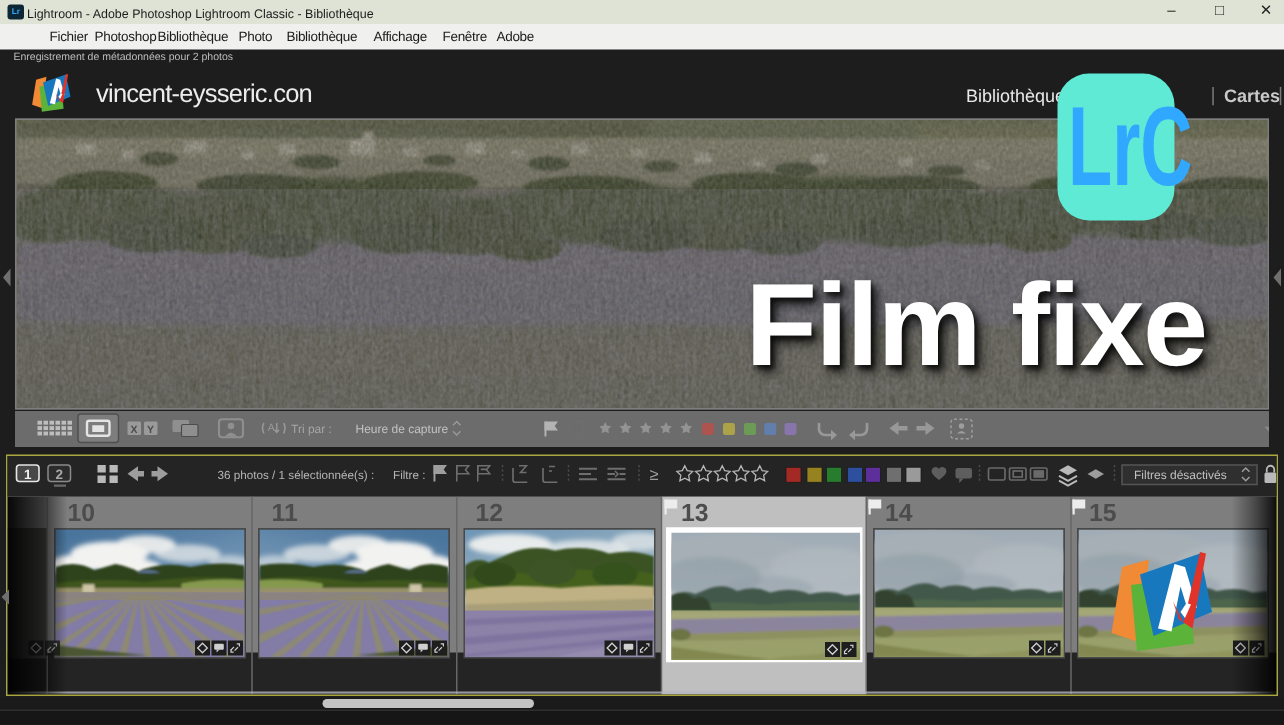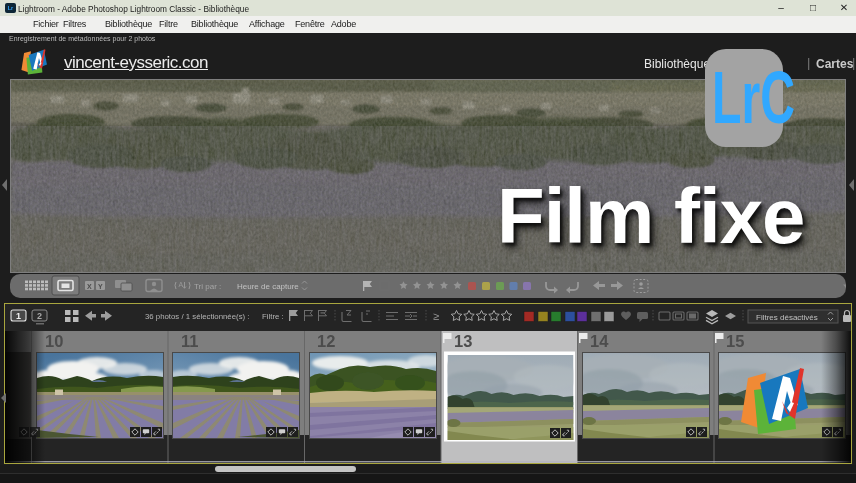--- a/index.html
+++ b/index.html
@@ -19,40 +19,40 @@
 
   
   #menubar { position:absolute; left:0; top:16px; width:856px; height:17px;
     background:#f0f0ee; color:#1a1a1a; font-size:9px; letter-spacing:-0.2px; line-height:17px; }
   #menubar span { position:absolute; top:0;margin-left:28px; }
 
   
   #progress { position:absolute; left:9px; top:35px; color:#bdbdbd; font-size:7px; }
 
   
-  #hdrtitle { position:absolute; left:64px; top:53px; color:#ececec; font-size:17px; letter-spacing:-0.5px;text-decoration:underline; }
+  #hdrtitle { position:absolute; left:64px; top:53px; color:#ececec; font-size:17px; letter-spacing:-0.5px; }
   .module { position:absolute; top:57px; color:#d8d8d8; font-size:12px; }
   .modsep { position:absolute; top:55px; color:#777; font-size:13px; }
 
   
   #photo { position:absolute; left:10px; top:79px; width:836px; height:194px;
     border:1px solid #7e7e7e; background:#6f6d62; overflow:hidden; }
 
   
   #lrc { position:absolute; left:705px; top:49px; width:78px; height:98px;
-    background:#a3a3a3; border-radius:21px; }
+    background:#5eead4; border-radius:21px; }
 
   
   #filmfixe { position:absolute; left:497px; top:171px; width:340px;
     color:#fff; font-size:78px; font-weight:bold; letter-spacing:-1px;
     text-shadow:4px 5px 7px rgba(0,0,0,0.75), 2px 3px 3px rgba(0,0,0,0.6); }
 
   
   #toolbar { position:absolute; left:10px; top:274px; width:836px; height:24px;
-    background:#6c6c6c;border-radius:10px; }
+    background:#6c6c6c; }
 
   
   #strip { position:absolute; left:4px; top:303px; width:848px; height:161px;
     border:1.5px solid #a9a63e; background:#242424; }
   #stripbar { position:absolute; left:0; top:0; width:846px; height:27px; background:#242424;
     color:#b8b8b8; }
   #cells { position:absolute; left:0; top:27px; width:846px; height:104px; background:#7e7e7e; }
 
   #scrollbar { position:absolute; left:0px; top:465px; width:856px; height:9px; background:#1a1a1a; border-bottom:1px solid #2e2e2e; }
   #scrollthumb { position:absolute; left:215px; top:1px; width:141px; height:6px; background:#c4c4c4; border-radius:3px; }
@@ -65,23 +65,23 @@
   <div id="titlebar">
     <div class="lrcmini">Lr</div>
     <div class="ttxt">Lightroom - Adobe Photoshop Lightroom Classic - Bibliothèque</div>
     <div class="wbtn" style="left:774px;width:14px;">–</div>
     <div class="wbtn" style="left:806px;width:14px;">□</div>
     <div class="wbtn" style="left:837px;width:14px;">✕</div>
   </div>
 
   <div id="menubar">
     <span style="left:5px">Fichier</span>
-    <span style="left:35px">Filtres</span>
+    <span style="left:35px">Photoshop</span>
     <span style="left:77px">Bibliothèque</span>
-    <span style="left:131px">Filtre</span>
+    <span style="left:131px">Photo</span>
     <span style="left:163px">Bibliothèque</span>
     <span style="left:221px">Affichage</span>
     <span style="left:267px">Fenêtre</span>
     <span style="left:303px">Adobe</span>
   </div>
 
   <div id="progress">Enregistrement de métadonnées pour 2 photos</div>
 
   <div id="hdrlogo" class="abs" style="left:20px;top:47px;width:28px;height:29px;">
     <svg width="28" height="29" viewBox="0 0 72 76">

